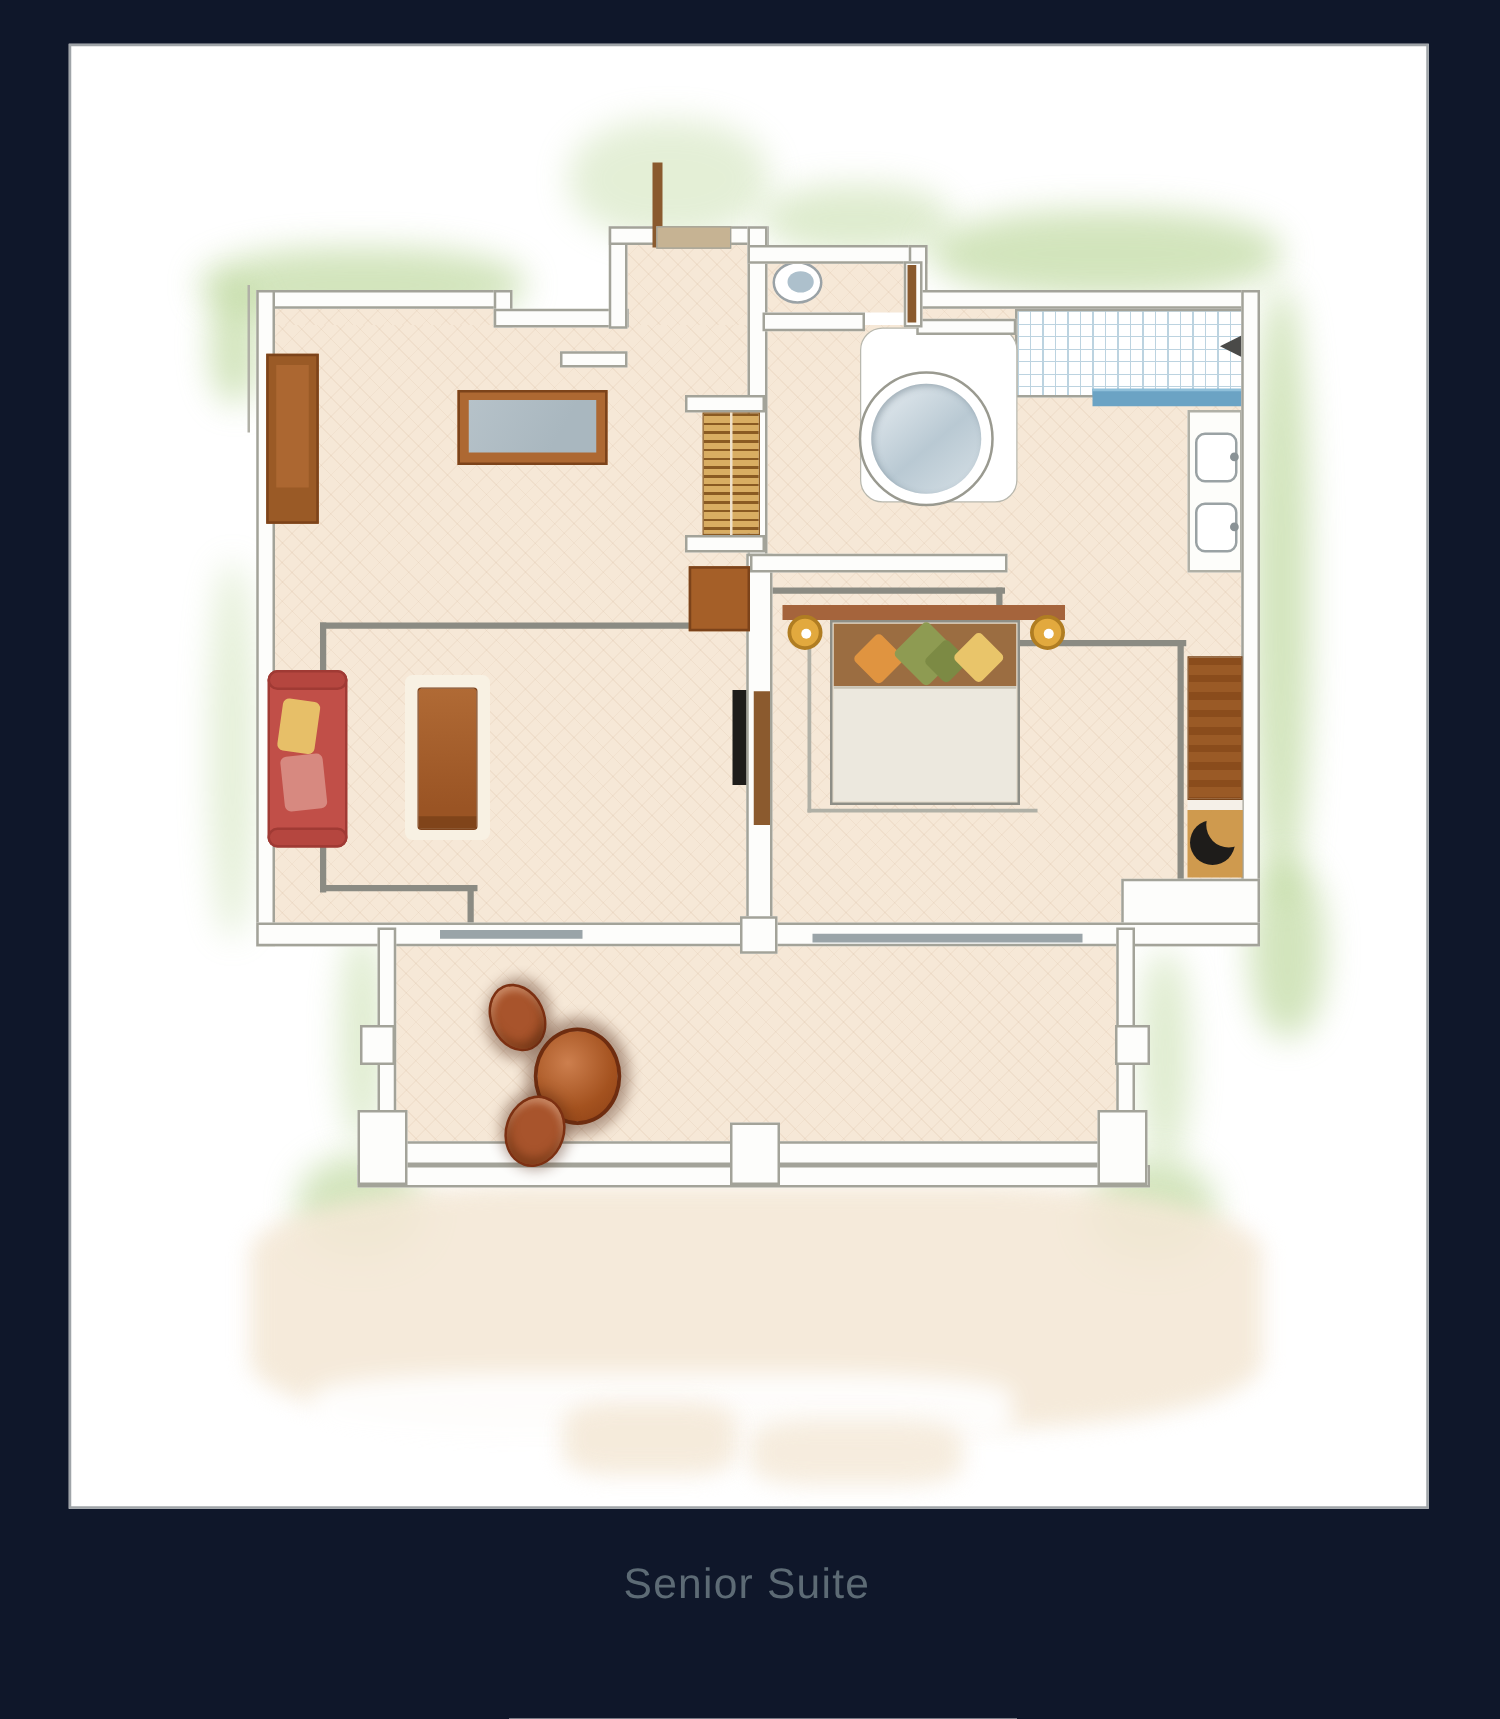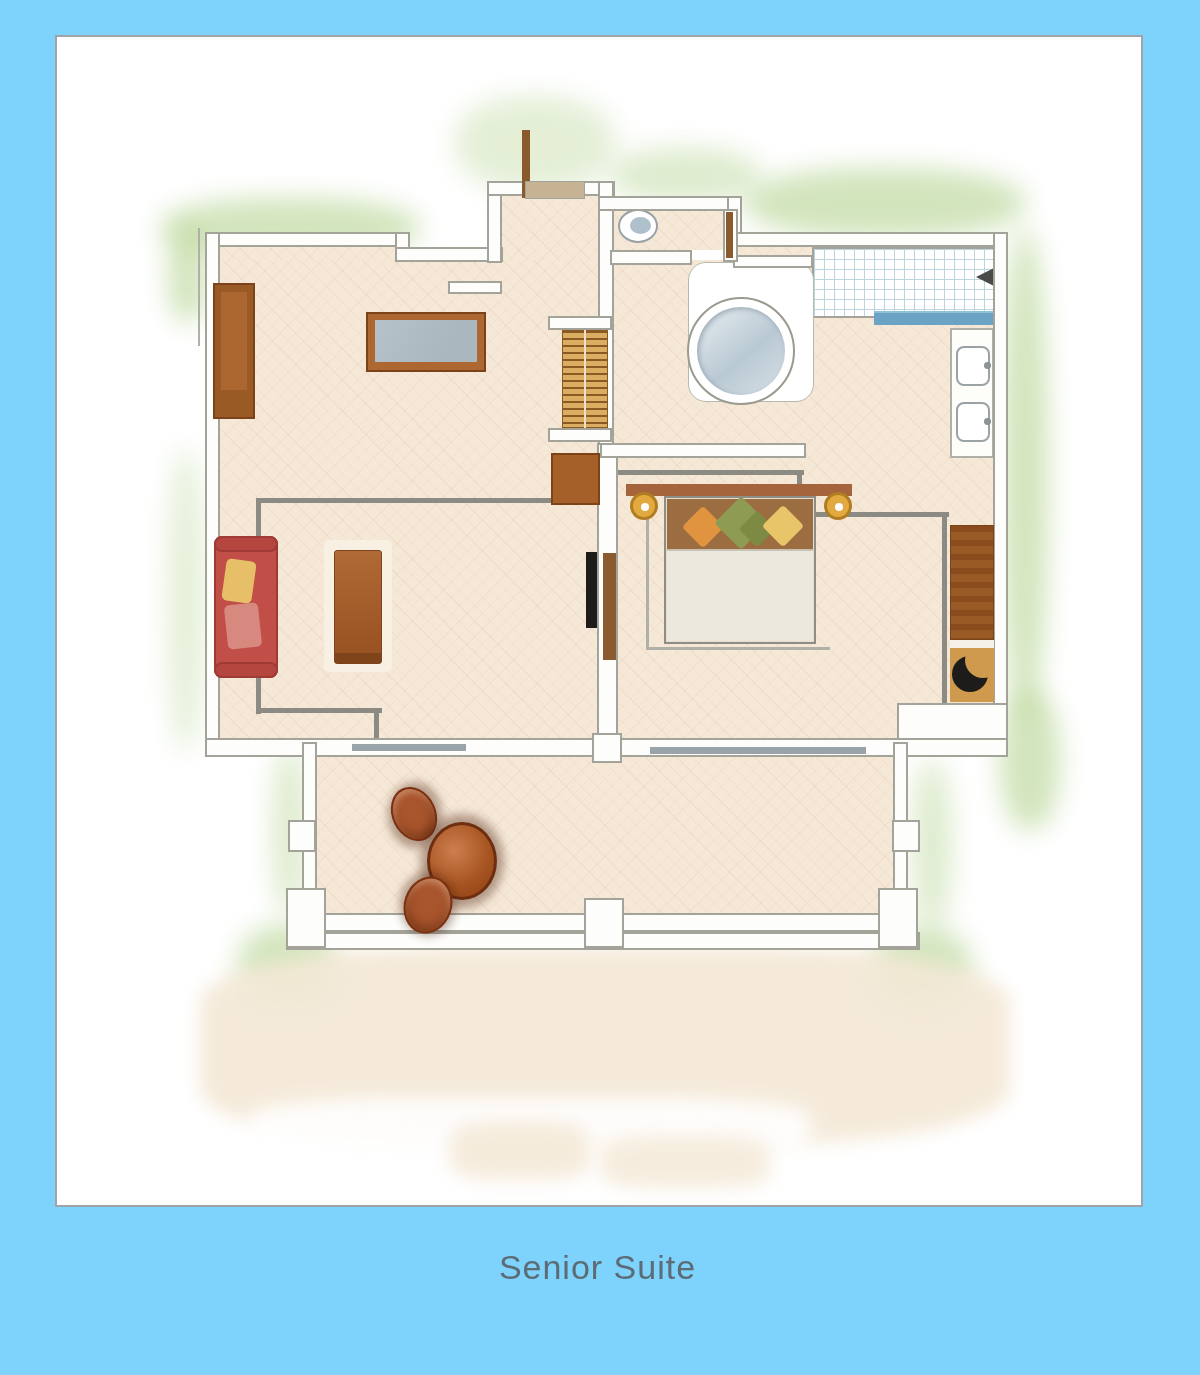--- a/index.html
+++ b/index.html
@@ -1,16 +1,16 @@
 <!DOCTYPE html>
 <html style="--frame-border: #9fa4a8; --caption-color: #5d6b75; --floor: #f6e8d7; --wall-fill: #fdfdfb; --wall-edge: #a3a399; --line: #8b8b83; --glow-green: #aecf86; --wash-cream: #f4e8d6; --wood-mid: #ad6832; --wood-dark: #9a5a26; --wood-light: #d9ad62; --sofa-red: #c14f48; --table-top-gray: #a9b7bf; --tub-blue: #b9c9d3; --glass-blue: #6ba3c4; --tile-line: #bcd3e0; --gold: #e2a93e; --pillow-orange: #e09440; --pillow-green: #8e9b52; --pillow-yellow: #e9c56a; --linen: #ece8de; --headboard-brown: #9b6d41; --terracotta: #a8542c; --niche-floor: #cf9a4e; --black-item: #1e1c1a;"><head>
 <meta charset="utf-8">
 <style>
   html,body{margin:0;padding:0;background:#fff;}
-  .page{position:relative;width:1200px;height:1375px;background:#7dd3fc;overflow:hidden;
+  .page{position:relative;width:1200px;height:1375px;background:#0f172a;overflow:hidden;
         font-family:"Liberation Sans", sans-serif;}
   .abs{position:absolute;}
   .frame{border:2px solid var(--frame-border,#9fa4a8);background:#fff;}
   .glow{background:var(--glow-green,#b2d28b);filter:blur(13px);border-radius:45%;opacity:.55;}
   .wash{filter:blur(9px);border-radius:28%;}
   .floor{background-color:var(--floor,#f6e8d7);
          background-image:repeating-linear-gradient(45deg, rgba(196,158,124,.12) 0 1px, transparent 1px 11px),
                           repeating-linear-gradient(-45deg, rgba(196,158,124,.09) 0 1px, transparent 1px 11px);}
   .wall{background:var(--wall-fill,#fdfdfb);border:2px solid var(--wall-edge,#a3a399);box-sizing:border-box;}
   .line{background:var(--line,#8b8b83);}

